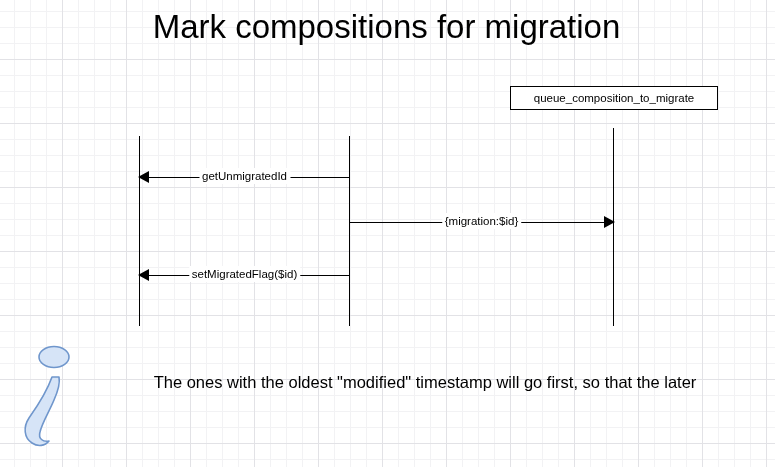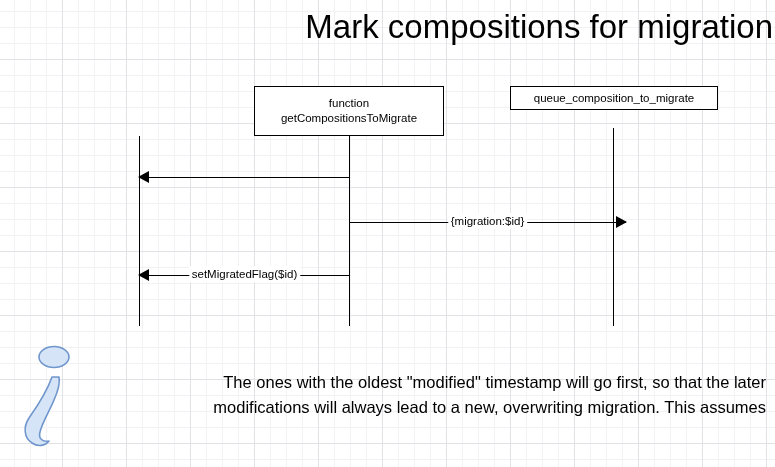--- a/index.html
+++ b/index.html
@@ -31,21 +31,21 @@
       16px 16px,
       16px 16px;
     background-position: -2px -5px, -2px -5px, -2px -5px, -2px -5px;
   }
 
   .title {
     position: absolute;
     left: 0;
     top: 6px;
     width: 773px;
-    text-align: right;
+    text-align: center;
     font-size: 33px;
     line-height: 42px;
     color: #000000;
     letter-spacing: 0px;
     white-space: nowrap;
   }
 
   .participant {
     position: absolute;
     box-sizing: border-box;
@@ -121,48 +121,45 @@
   .note {
     position: absolute;
     left: 84px;
     top: 370px;
     width: 682px;
     text-align: center;
     font-size: 16.5px;
     line-height: 25px;
     color: #000000;
   }
-  .note .line { display: block; white-space: nowrap; text-align: right; }
+  .note .line { display: block; white-space: nowrap; }
 </style>
 </head>
 <body>
 
 <div id="canvas">
 
   <div class="title">Mark compositions for migration</div>
 
   <div class="lifeline" style="left:139px; top:136px; height:190px;"></div>
 
-  <div class="participant" style="left:254px; top:86px; width:190px; height:50px;">
-    <span class="lines">function
-getCompositionsToMigrate</span>
-  </div>
   <div class="lifeline" style="left:349px; top:136px; height:190px;"></div>
 
   <div class="participant" style="left:510px; top:86px; width:208px; height:24px;">
     <span class="lines">queue_composition_to_migrate</span>
   </div>
   <div class="lifeline" style="left:613px; top:128px; height:198px;"></div>
 
   <div class="message to-left" style="left:139px; top:169px; width:211px;">
     <div class="shaft"></div>
     <div class="head"></div>
+    <div class="label">getUnmigratedId</div>
   </div>
 
-  <div class="message to-right" style="left:349px; top:214px; width:265px;padding-left:12px;">
+  <div class="message to-right" style="left:349px; top:214px; width:265px;">
     <div class="shaft"></div>
     <div class="head"></div>
     <div class="label">{migration:$id}</div>
   </div>
 
   <div class="message to-left" style="left:139px; top:267px; width:211px;">
     <div class="shaft"></div>
     <div class="head"></div>
     <div class="label">setMigratedFlag($id)</div>
   </div>
@@ -170,16 +167,15 @@
   <div class="info-icon">
     <svg width="62" height="110" viewBox="0 0 62 110" xmlns="http://www.w3.org/2000/svg">
       <ellipse cx="36" cy="15" rx="15" ry="10.5" fill="#d6e4f7" stroke="#6f96cc" stroke-width="1.6"></ellipse>
       <path d="M34 35 C 28 52, 18 66, 11 76 C 5 85, 6 96, 14 101 C 20 105, 27 104, 31 99
                C 25 100, 20 97, 22 90 C 24 81, 31 70, 36 58 C 40 49, 42 40, 41 35 Z" fill="#d6e4f7" stroke="#6f96cc" stroke-width="1.6" stroke-linejoin="round"></path>
     </svg>
   </div>
 
   <div class="note">
     <span class="line">The ones with the oldest "modified" timestamp will go first, so that the later</span>
-    <span class="line">modifications will always lead to a new, overwriting migration. This assumes</span>
   </div>
 
 </div>
 
 </body></html>

